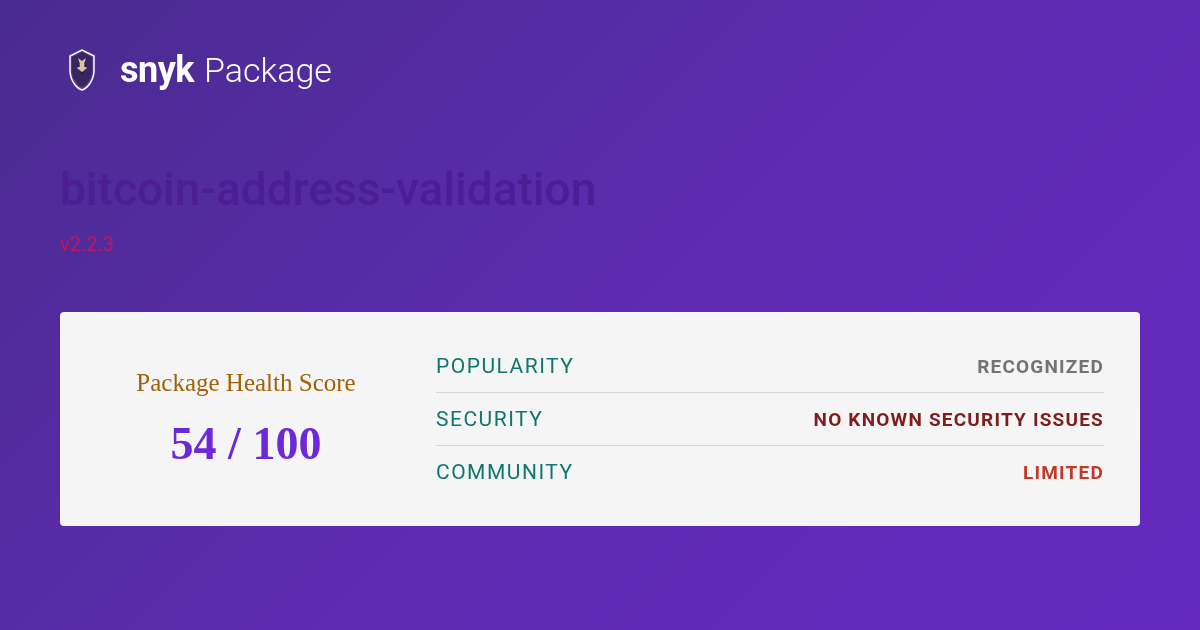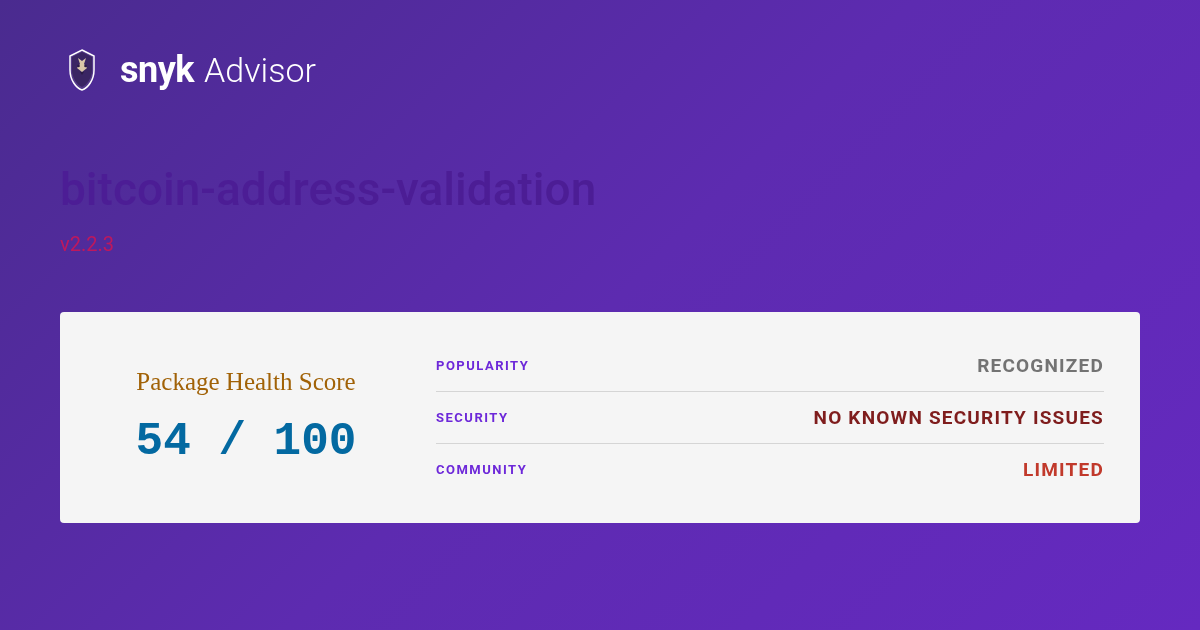--- a/index.html
+++ b/index.html
@@ -69,44 +69,44 @@
       padding: 0 20px;
     }
     .score-title {
       font-family: Georgia, 'Times New Roman', serif;
       font-size: 25px;
       font-weight: 500;
       color: #a16207;
       margin-bottom: 20px;
     }
     .score-value {
-      font-family: Liberation Mono, monospace;
+      font-family: Liberation Serif, serif;
       font-size: 46px;
       font-weight: 700;
-      color: #0369a1;
+      color: #6d28d9;
     }
     .metrics-section {
       flex: 1;
       display: flex;
       flex-direction: column;
     }
     .metric-row {
       display: flex;
       justify-content: space-between;
       align-items: center;
       padding: 14px 0;
       border-bottom: 1px solid #d5d5d5;
     }
     .metric-row:last-child {
       border-bottom: none;
     }
     .metric-label {
-      font-size: 13px;
-      font-weight: 700;
-      color: #6d28d9;
+      font-size: 21px;
+      font-weight: 400;
+      color: #0f766e;
       letter-spacing: 1.5px;
       text-transform: uppercase;
     }
     .metric-value {
       font-size: 19px;
       font-weight: 700;
       letter-spacing: 1.2px;
       text-transform: uppercase;
     }
     .value-recognized { color: #737373; text-align: right; }
@@ -123,21 +123,21 @@
       <path d="M22 2 L34 8 L34 22 C34 32 28 40 22 42 C16 40 10 32 10 22 L10 8 Z" fill="#553a8a" stroke="#ffffff" stroke-width="1.5"></path>
       <path d="M22 4 L32 9 L32 22 C32 30 27 37 22 39 C17 37 12 30 12 22 L12 9 Z" fill="#3a2563"></path>
       <path d="M18 10 L20 16 L17 20 L22 24 L27 20 L24 16 L26 10 L22 13 Z" fill="#d9c6a8"></path>
       <circle cx="18.5" cy="18" r="1.3" fill="#2a1a45"></circle>
       <circle cx="25.5" cy="18" r="1.3" fill="#2a1a45"></circle>
       <path d="M20 24 L22 27 L24 24" fill="#2a1a45"></path>
     </svg>
   </div>
   <div class="brand">
     <span class="brand-name">snyk</span>
-    <span class="brand-sub">Advisor</span>
+    <span class="brand-sub">Package</span>
   </div>
 </div>
 
 <h1 class="package-name">bitcoin-address-validation</h1>
 <div class="version">v2.2.3</div>
 
 <div class="card">
   <div class="score-section">
     <div class="score-title">Package Health Score</div>
     <div class="score-value">54 / 100</div>

